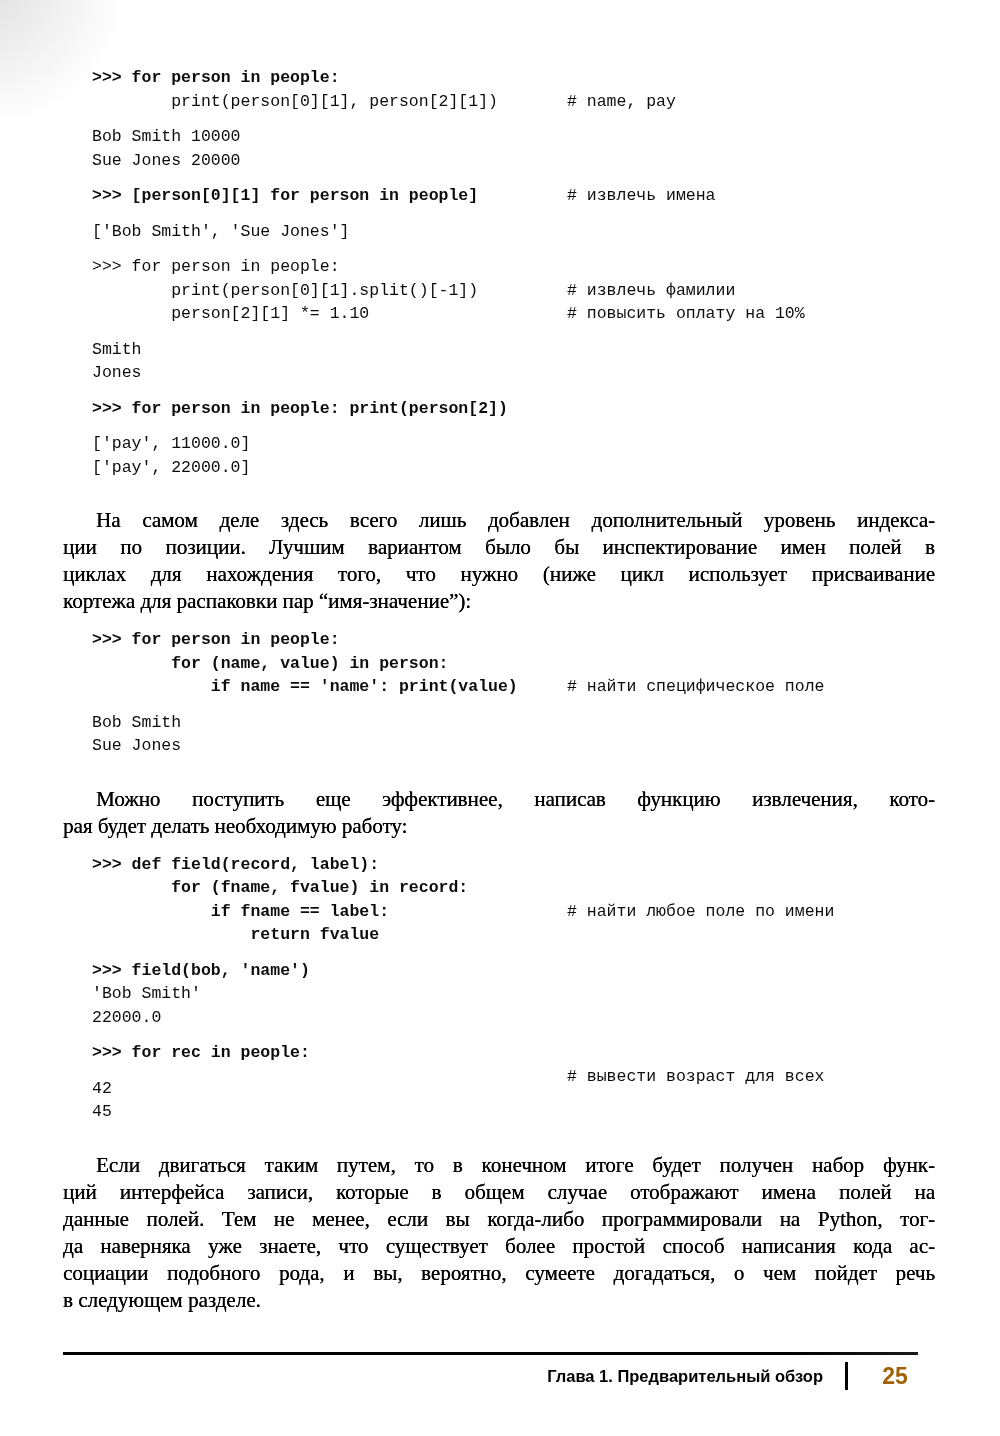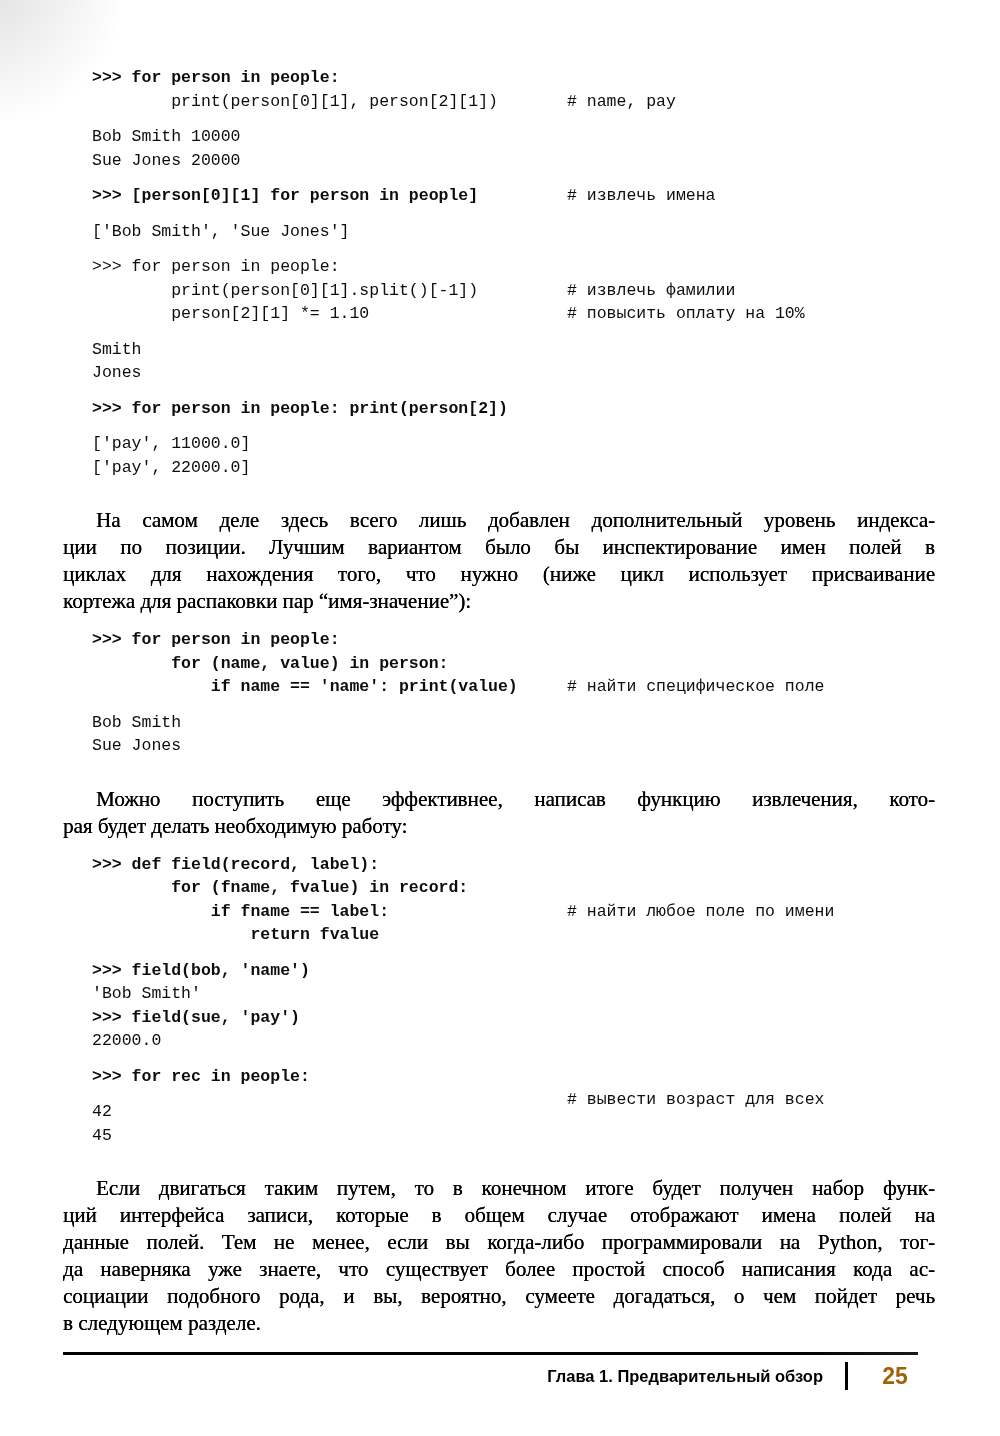--- a/index.html
+++ b/index.html
@@ -157,21 +157,20 @@
       </div>
       <div class="codeblock">
         <div class="code-line"><span class="code-text b">&gt;&gt;&gt; def field(record, label):</span></div>
         <div class="code-line"><span class="code-text b">        for (fname, fvalue) in record:</span></div>
         <div class="code-line"><span class="code-text b">            if fname == label:</span><span class="code-comment"># найти любое поле по имени</span></div>
         <div class="code-line"><span class="code-text b">                return fvalue</span></div>
       </div>
       <div class="codeblock">
         <div class="code-line"><span class="code-text b">&gt;&gt;&gt; field(bob, 'name')</span></div>
         <div class="code-line"><span class="code-text">'Bob Smith'</span></div>
-        <div class="code-line"><span class="code-text b">&gt;&gt;&gt; field(sue, 'pay')</span></div>
         <div class="code-line"><span class="code-text">22000.0</span></div>
       </div>
       <div class="codeblock">
         <div class="code-line"><span class="code-text b">&gt;&gt;&gt; for rec in people:</span></div>
         <div class="code-line"><span class="code-comment"># вывести возраст для всех</span></div>
       </div>
       <div class="codeblock">
         <div class="code-line"><span class="code-text">42</span></div>
         <div class="code-line"><span class="code-text">45</span></div>
       </div>

